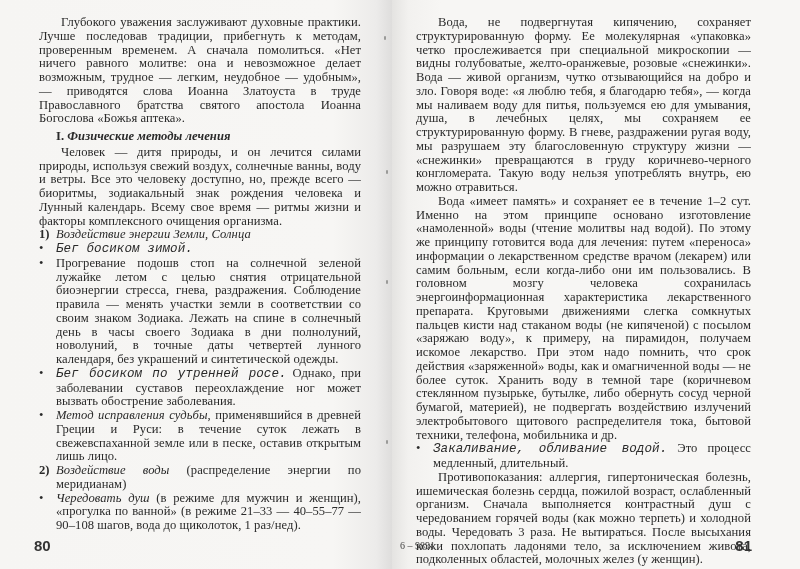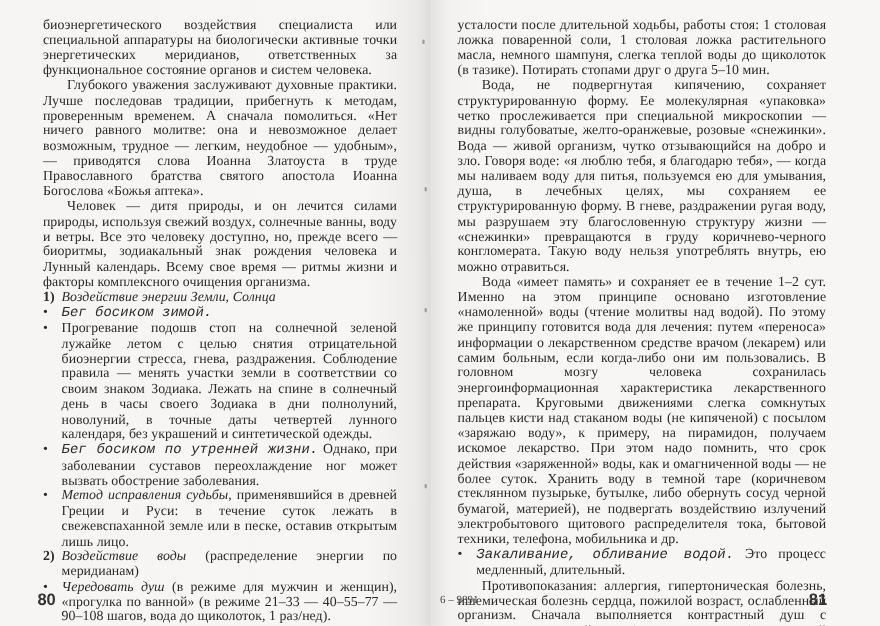--- a/index.html
+++ b/index.html
@@ -65,42 +65,45 @@
     position: absolute; width: 2px; height: 4px; background: #9a9a98; border-radius: 1px;
   }
 </style>
 </head>
 <body>
 
 <div class="spread">
 
   <div class="page page-left">
     <div class="text-block">
-      <p>биоэнергетического воздействия специалиста или специальной аппаратуры на биологически активные точки энергетических меридианов, ответственных за функциональное состояние органов и систем человека.</p>
       <p class="indent">Глубокого уважения заслуживают духовные практики. Лучше последовав традиции, прибегнуть к методам, проверенным временем. А сначала помолиться. «Нет ничего равного молитве: она и невозможное делает возможным, трудное — легким, неудобное — удобным», — приводятся слова Иоанна Златоуста в труде Православного братства святого апостола Иоанна Богослова «Божья аптека».</p>
 
+      <div class="section-heading">
+        <span class="num">I.</span>
+        <span>Физические методы лечения</span>
+      </div>
 
       <p class="indent">Человек — дитя природы, и он лечится силами природы, используя свежий воздух, солнечные ванны, воду и ветры. Все это человеку доступно, но, прежде всего — биоритмы, зодиакальный знак рождения человека и Лунный календарь. Всему свое время — ритмы жизни и факторы комплексного очищения организма.</p>
 
       <div class="numbered">
         <span class="n">1)</span>
         <span class="body bi">Воздействие энергии Земли, Солнца</span>
       </div>
 
       <div class="bullet">
         <span class="dot">•</span>
         <span class="body"><span class="it">Бег босиком зимой.</span></span>
       </div>
       <div class="bullet">
         <span class="dot">•</span>
         <span class="body">Прогревание подошв стоп на солнечной зеленой лужайке летом с целью снятия отрицательной биоэнергии стресса, гнева, раздражения. Соблюдение правила — менять участки земли в соответствии со своим знаком Зодиака. Лежать на спине в солнечный день в часы своего Зодиака в дни полнолуний, новолуний, в точные даты четвертей лунного календаря, без украшений и синтетической одежды.</span>
       </div>
       <div class="bullet">
         <span class="dot">•</span>
-        <span class="body"><span class="it">Бег босиком по утренней жизни.</span><span> Однако, при заболевании суставов переохлаждение ног может вызвать обострение заболевания.</span></span>
+        <span class="body"><span class="it">Бег босиком по утренней росе.</span><span> Однако, при заболевании суставов переохлаждение ног может вызвать обострение заболевания.</span></span>
       </div>
       <div class="bullet">
         <span class="dot">•</span>
         <span class="body"><span class="bi">Метод исправления судьбы</span><span>, применявшийся в древней Греции и Руси: в течение суток лежать в свежевспаханной земле или в песке, оставив открытым лишь лицо.</span></span>
       </div>
 
       <div class="numbered">
         <span class="n">2)</span>
         <span class="body"><span class="bi">Воздействие воды</span><span> (распределение энергии по меридианам)</span></span>
       </div>
@@ -115,21 +118,20 @@
     <div class="gutter-mark" style="left:384px; top:36px;"></div>
     <div class="gutter-mark" style="left:386px; top:170px;"></div>
     <div class="gutter-mark" style="left:386px; top:280px;"></div>
     <div class="gutter-mark" style="left:386px; top:440px;"></div>
 
     <div class="page-number">80</div>
   </div>
 
   <div class="page page-right">
     <div class="text-block">
-      <p>усталости после длительной ходьбы, работы стоя: 1 столовая ложка поваренной соли, 1 столовая ложка растительного масла, немного шампуня, слегка теплой воды до щиколоток (в тазике). Потирать стопами друг о друга 5–10 мин.</p>
       <p class="indent">Вода, не подвергнутая кипячению, сохраняет структурированную форму. Ее молекулярная «упаковка» четко прослеживается при специальной микроскопии — видны голубоватые, желто-оранжевые, розовые «снежинки». Вода — живой организм, чутко отзывающийся на добро и зло. Говоря воде: «я люблю тебя, я благодарю тебя», — когда мы наливаем воду для питья, пользуемся ею для умывания, душа, в лечебных целях, мы сохраняем ее структурированную форму. В гневе, раздражении ругая воду, мы разрушаем эту благословенную структуру жизни — «снежинки» превращаются в груду коричнево-черного конгломерата. Такую воду нельзя употреблять внутрь, ею можно отравиться.</p>
       <p class="indent">Вода «имеет память» и сохраняет ее в течение 1–2 сут. Именно на этом принципе основано изготовление «намоленной» воды (чтение молитвы над водой). По этому же принципу готовится вода для лечения: путем «переноса» информации о лекарственном средстве врачом (лекарем) или самим больным, если когда-либо они им пользовались. В головном мозгу человека сохранилась энергоинформационная характеристика лекарственного препарата. Круговыми движениями слегка сомкнутых пальцев кисти над стаканом воды (не кипяченой) с посылом «заряжаю воду», к примеру, на пирамидон, получаем искомое лекарство. При этом надо помнить, что срок действия «заряженной» воды, как и омагниченной воды — не более суток. Хранить воду в темной таре (коричневом стеклянном пузырьке, бутылке, либо обернуть сосуд черной бумагой, материей), не подвергать воздействию излучений электробытового щитового распределителя тока, бытовой техники, телефона, мобильника и др.</p>
       <div class="bullet">
         <span class="dot">•</span>
         <span class="body"><span class="it">Закаливание, обливание водой.</span><span> Это процесс медленный, длительный.</span></span>
       </div>
       <p class="indent">Противопоказания: аллергия, гипертоническая болезнь, ишемическая болезнь сердца, пожилой возраст, ослабленный организм. Сначала выполняется контрастный душ с чередованием горячей воды (как можно терпеть) и холодной воды. Чередовать 3 раза. Не вытираться. После высыхания кожи похлопать ладонями тело, за исключением живота, подколенных областей, молочных желез (у женщин).</p>
     </div>
 
     <div class="signature">6 – 9891</div>

